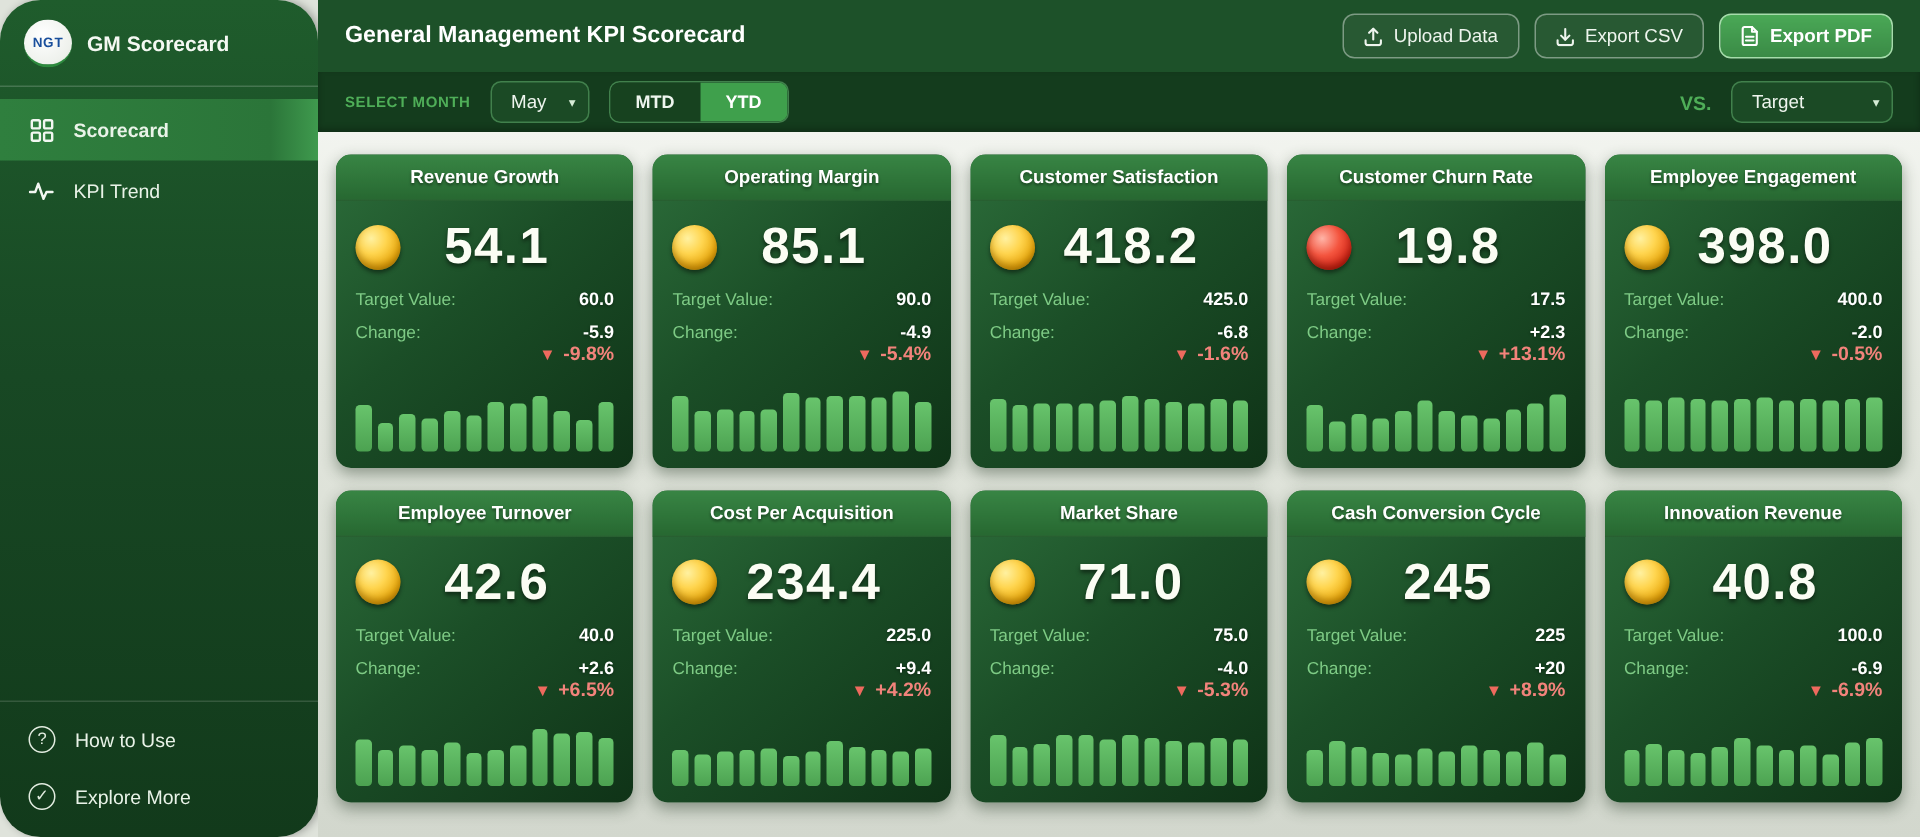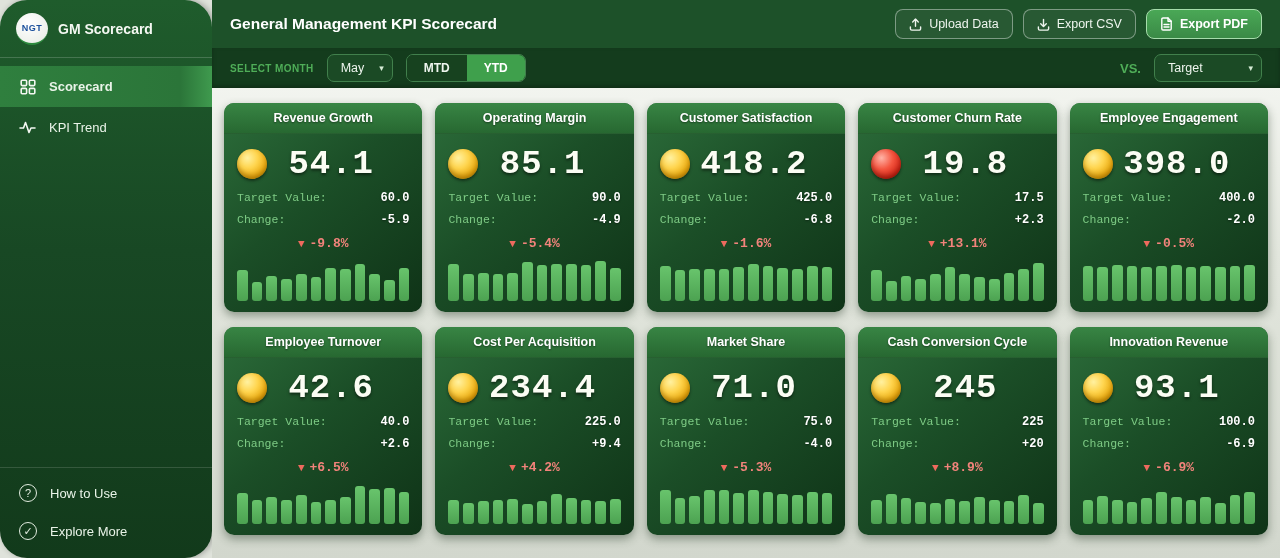--- a/index.html
+++ b/index.html
@@ -122,41 +122,41 @@
     background:linear-gradient(140deg,#2c6d3a 0%,#1b4e27 45%,#0f3317 100%);
     box-shadow:0 4px 10px rgba(40,60,40,.45);
     display:flex; flex-direction:column;
   }
   .card-header{
     background:linear-gradient(180deg,#388544 0%,#276831 100%);
     border-bottom:1px solid rgba(0,0,0,.28);
     text-align:center; font-size:12.5px; font-weight:bold; color:#ffffff;
     padding:8px 6px; text-shadow:0 1px 2px rgba(0,0,0,.45);
   }
-  .card-body{ flex:1; display:flex; flex-direction:column; padding:9px 13px 11px; min-height:0;font-family:Liberation Mono, monospace; }
+  .card-body{ flex:1; display:flex; flex-direction:column; padding:9px 13px 11px; min-height:0; }
   .card-top{ display:flex; align-items:center; margin-top:2px; }
   .dot{ width:30px; height:30px; border-radius:50%; flex-shrink:0; }
   .dot-yellow{
     background:radial-gradient(circle at 35% 30%,#fff1a0 0%,#ffd54f 35%,#eaa90d 70%,#9e7306 100%);
     box-shadow:inset 0 -3px 5px rgba(120,80,0,.5), 0 2px 3px rgba(0,0,0,.45);
   }
   .dot-red{
     background:radial-gradient(circle at 35% 30%,#ffb4a7 0%,#f4553f 40%,#d32415 75%,#8c140a 100%);
     box-shadow:inset 0 -3px 5px rgba(90,10,0,.5), 0 2px 3px rgba(0,0,0,.45);
   }
   .kpi-value{
     flex:1; text-align:center; padding-right:14px;
     font-size:34px; font-weight:bold; color:#fbfdf4;
     text-shadow:0 2px 3px rgba(0,0,0,.5);
     letter-spacing:1px;
   }
   .meta-row{ display:flex; justify-content:space-between; align-items:baseline; margin-top:8px; }
   .meta-label{ color:#7ecb85; font-size:11.5px; }
   .meta-value{ color:#ffffff; font-weight:bold; font-size:12px; text-shadow:0 1px 2px rgba(0,0,0,.4); }
-  .delta{ text-align:center; margin-top:9px; font-size:13px; font-weight:bold; color:#f2837b; }
+  .delta{ text-align:right; font-size:13px; font-weight:bold; color:#f2837b; }
   .delta-arrow{ font-size:11px; margin-right:5px; color:#ee6a5e; }
   .spark{ margin-top:auto; display:flex; align-items:flex-end; gap:4px; height:42px; }
   .bar{
     flex:1; border-radius:3px;
     background:linear-gradient(180deg,#68c46c 0%,#4ca251 100%);
   }
 </style>
 </head>
 <body>
 
@@ -558,21 +558,21 @@
               <div class="bar" style="height: 68%;"></div>
               <div class="bar" style="height: 50%;"></div>
             </div>
     </div>
   </section>
         <section class="card">
     <div class="card-header">Innovation Revenue</div>
     <div class="card-body">
       <div class="card-top">
         <div class="dot dot-yellow"></div>
-        <div class="kpi-value">93.1</div>
+        <div class="kpi-value">40.8</div>
       </div>
       <div class="meta-row">
         <span class="meta-label">Target Value:</span>
         <span class="meta-value">100.0</span>
       </div>
       <div class="meta-row">
         <span class="meta-label">Change:</span>
         <span class="meta-value">-6.9</span>
       </div>
       <div class="delta">

